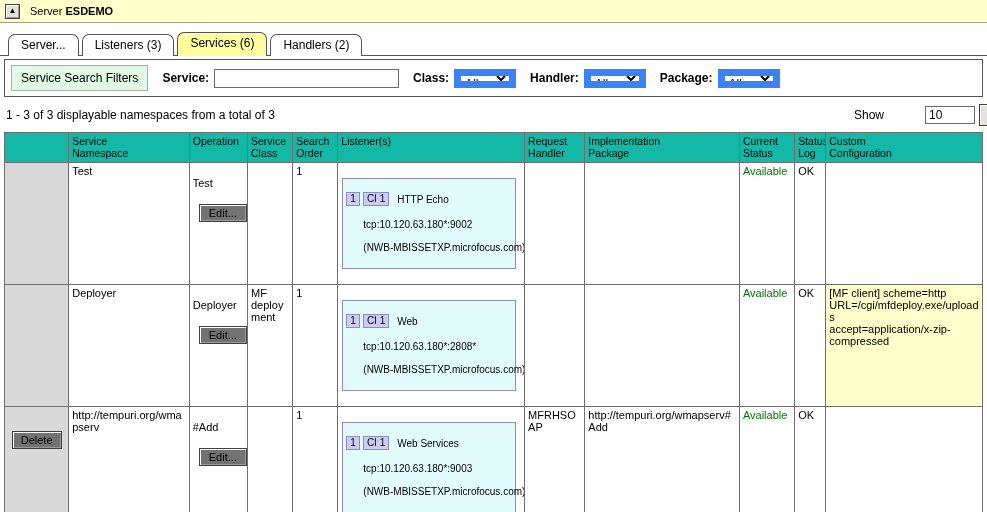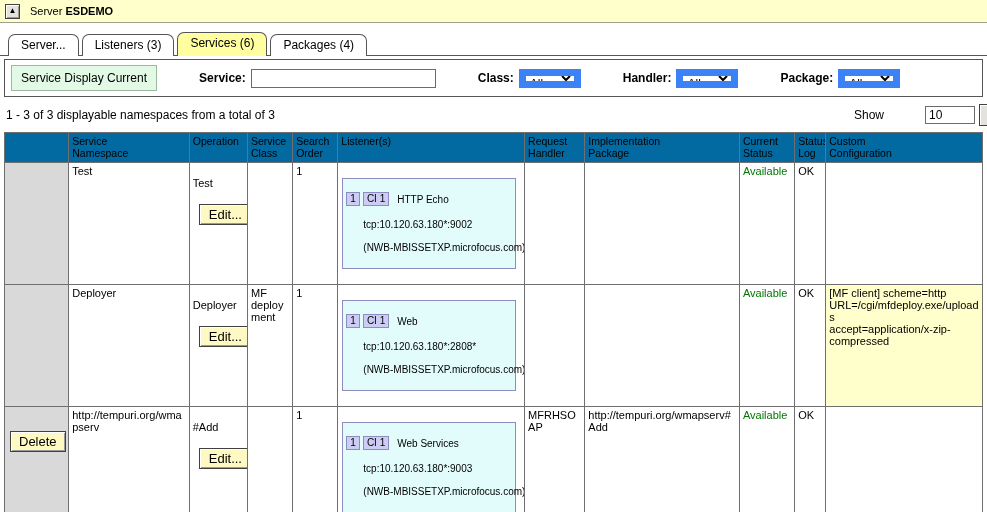--- a/index.html
+++ b/index.html
@@ -13,40 +13,40 @@
   .server-title b { font-weight:bold; }
 
   
   .tabbar { display:flex; align-items:flex-end; gap:3px; padding:9px 0 0 8px; border-bottom:1px solid #555; height:33px; }
   .tab { font-size:12px; background:#fff; border:1px solid #555; border-bottom:none; border-radius:7px 7px 0 0; padding:3px 12px 4px; position:relative; top:1px; cursor:pointer; white-space:nowrap;margin-top:27px; }
   .tab.active { background:#ffffa0; padding-bottom:6px; }
 
   
   .filterbar { margin:3px 4px 0; border:1px solid #555; display:flex; align-items:center; gap:14px; padding:5px 6px; height:38px; }
   .filter-title { background:#e2f9e5; border:1px solid #9db99d; padding:5px 9px; font-size:12px; white-space:nowrap; }
-  .filter-group { display:flex; align-items:center; gap:5px; font-size:12px; font-weight:bold; white-space:nowrap;margin-left:28px; }
+  .filter-group { display:flex; align-items:center; gap:5px; font-size:12px; font-weight:bold; white-space:nowrap; }
   .filter-group input[type=text] { width:185px; height:19px; border:1px solid #6b6b6b; font-size:12px; padding:1px 3px; font-family:inherit; }
   .filter-group select { font-size:12px; height:19px; font-family:inherit; border:7px solid #3b82f6; background:#fff; width:62px; }
 
   
   .inforow { display:flex; align-items:center; padding:7px 0 6px 6px; font-size:12px; }
   .inforow .spacer { flex:1; }
   .show-group { display:flex; align-items:center; gap:6px; margin-right:4px; }
   .show-group input { width:50px; height:18px; border:1px solid #6b6b6b; font-size:12px; padding:1px 3px; font-family:inherit;margin-left:35px; }
   .partial-btn { width:14px; height:22px; background:#e4e2dd; border:1px solid #404040; box-shadow: inset 1px 1px 0 #fff; margin-right:-6px; cursor:pointer; }
 
   
-  .btn { font-family:inherit; font-size:13px; background:#fef9c3; border:1px solid #404040; box-shadow: inset 1px 1px 0 #fff, inset -1px -1px 0 #9a9a9a; padding:2px 10px; cursor:pointer; }
+  .btn { font-family:inherit; font-size:11px; background:#737373; border:1px solid #404040; box-shadow: inset 1px 1px 0 #fff, inset -1px -1px 0 #9a9a9a; padding:2px 10px; cursor:pointer; }
   .btn-edit { margin:3px 0 2px 6px; padding:2px 9px; }
   .btn-delete { margin:10px 2px; padding:2px 8px; }
 
   
   table.services { border-collapse:collapse; margin:0 4px; width:979px; table-layout:fixed; }
   .services th, .services td { border:1px solid #6f6f6f; vertical-align:top; text-align:left; padding:2px 3px; overflow:hidden; }
-  .services th { font-weight:normal; font-size:10.5px; white-space:pre-line; background:#0369a1; height:30px; }
+  .services th { font-weight:normal; font-size:10.5px; white-space:pre-line; background:#14b8a6; height:30px; }
   .services td { font-size:11px; white-space:pre-line; word-wrap:break-word; }
   .col-action { background:#d9d9d9; }
   td.col-action { text-align:center; vertical-align:top; }
   .status-cell { color:#007700; }
   .cfg-hl { background:#ffffcc; font-size:10.5px; }
   .ns-cell, .impl-cell { font-size:10.5px; }
 
   
   .listener-box { border:1px solid #8c8cbf; background:#e2fbfb; margin:1px; padding:2px 3px 3px; font-size:10px; width:174px; }
   .l-head { display:flex; align-items:center; gap:3px; margin-bottom:2px; }
@@ -62,25 +62,25 @@
   <span class="server-title">
     <span>Server</span>
     <b>ESDEMO</b>
   </span>
 </div>
 
 <div class="tabbar">
   <div class="tab">Server...</div>
   <div class="tab">Listeners (3)</div>
   <div class="tab active">Services (6)</div>
-  <div class="tab">Packages (4)</div>
+  <div class="tab">Handlers (2)</div>
 </div>
 
 <div class="filterbar">
-  <span class="filter-title">Service Display Current</span>
+  <span class="filter-title">Service Search Filters</span>
   <span class="filter-group">
     <span>Service:</span>
     <input type="text" value="" style="">
   </span>
   <span class="filter-group">
     <span>Class:</span>
     <select><option>All</option></select>
   </span>
   <span class="filter-group">
     <span>Handler:</span>

